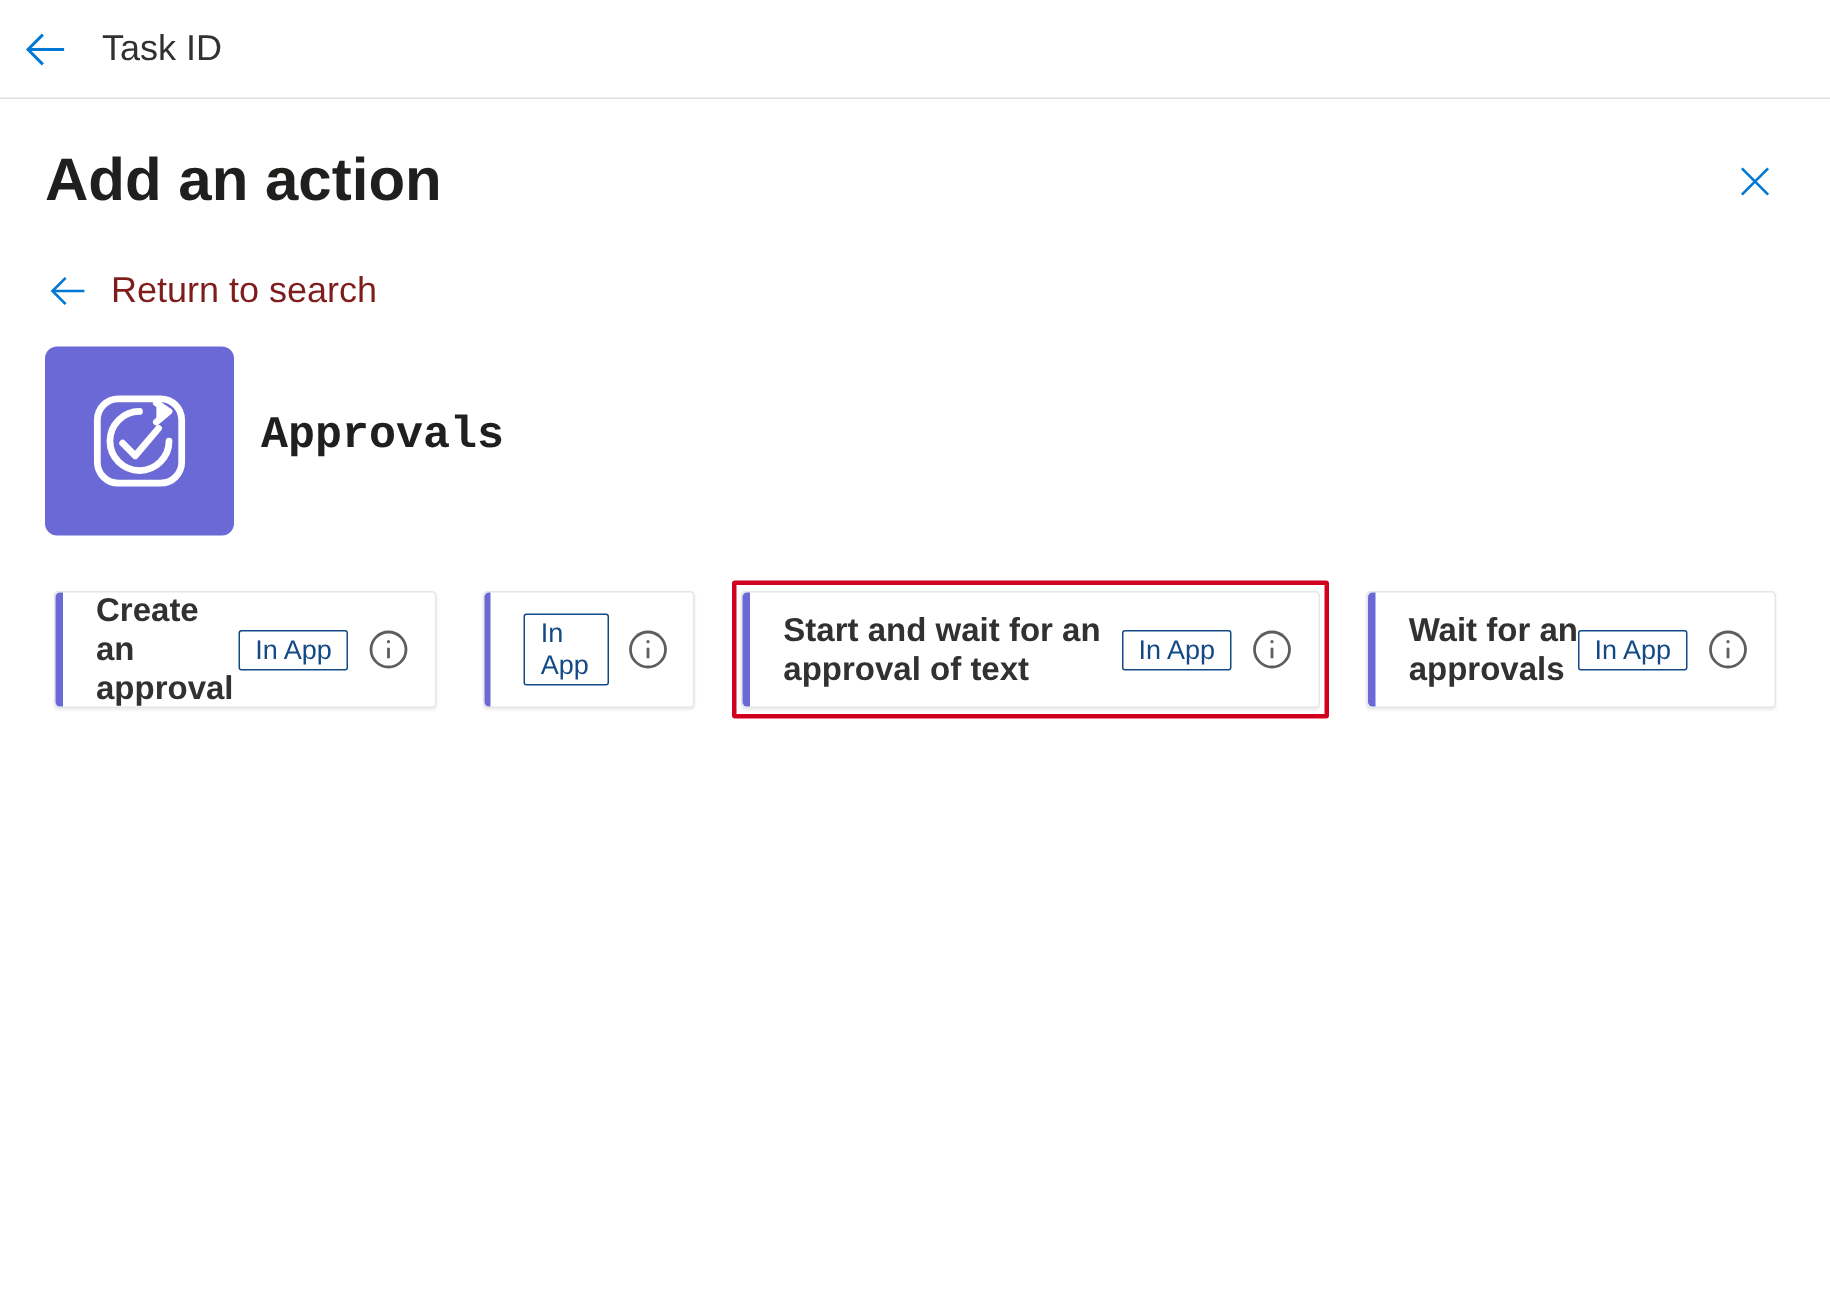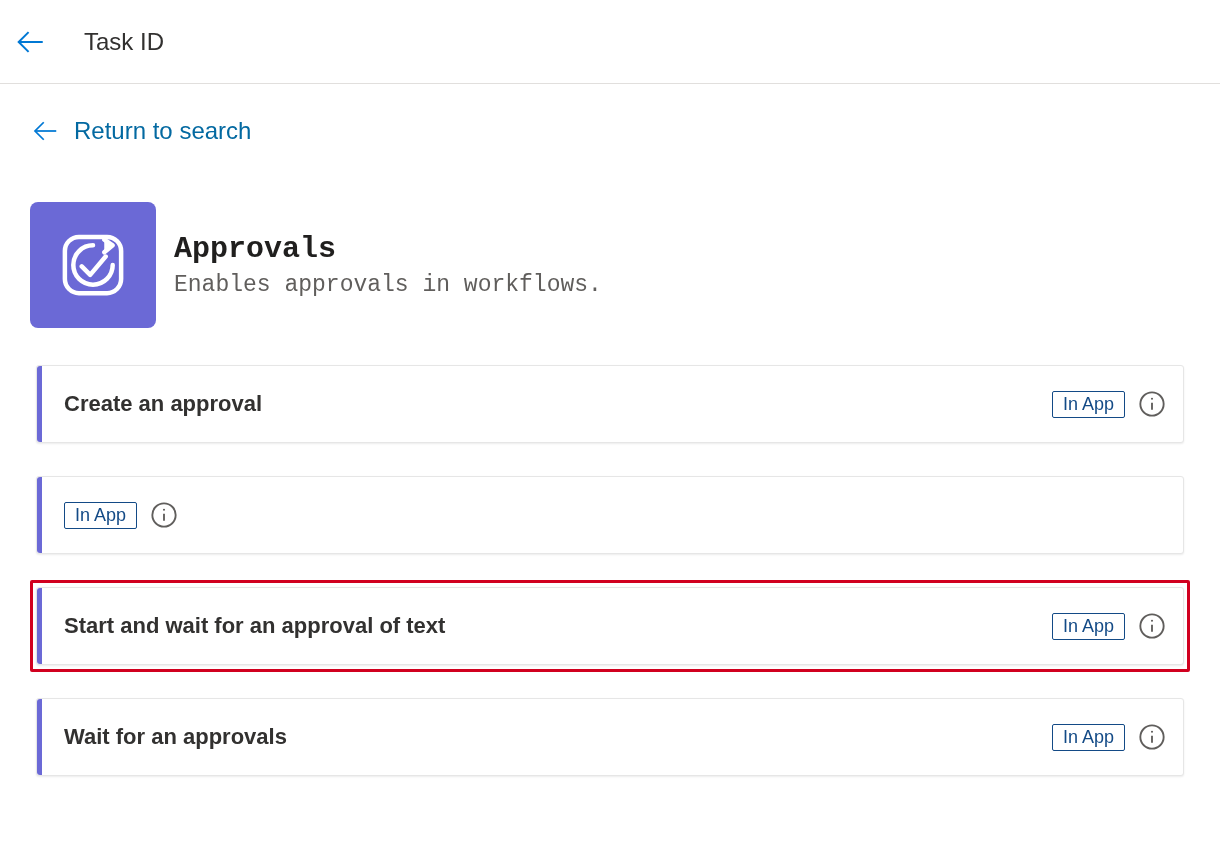--- a/index.html
+++ b/index.html
@@ -6,24 +6,24 @@
   html, body {
     margin: 0; padding: 0;
     font-family: "Segoe UI", -apple-system, BlinkMacSystemFont, sans-serif;
     background: #ffffff;
     color: #323130;
     width: 1220px;
   }
   .topbar {
     display: flex;
     align-items: center;
-    height: 84px;
+    height: 66px;
     border-bottom: 1px solid #e1dfdd;
     padding: 0 12px;
-    gap: 36px;
+    gap: 20px;
   }
   .topbar .back-arrow {
     width: 36px; height: 36px;
     display: flex; align-items: center; justify-content: center;
     cursor: pointer;
   }
   .topbar .title {
     font-size: 24px;
     color: #323130;
   }
@@ -46,24 +46,24 @@
     width: 32px; height: 32px;
     display:flex; align-items:center; justify-content:center;
     cursor:pointer;
     color: #0078d4;
     margin-right: 4px;
   }
   .return-link {
     display: inline-flex;
     align-items: center;
     gap: 14px;
-    color: #0369a1;
+    color: #7f1d1d;
     font-size: 24px;
     cursor: pointer;
-    margin-bottom: 56px;
+    margin-bottom: 22px;
   }
   .return-link svg { display:block; }
   .connector-row {
     display: flex;
     align-items: center;
     gap: 18px;
     margin-bottom: 30px;
     font-family: Liberation Mono, monospace;
   }
   .connector-tile {
@@ -78,21 +78,21 @@
     font-weight: 700;
     color: #201f1e;
   }
   .connector-text p {
     margin: 0;
     font-size: 23px;
     color: #605e5c;
   }
   .action-list {
     display: flex;
-    flex-direction: column;
+    flex-direction: row;
     gap: 19px;
   }
   .action-item-wrap {
     border: 3px solid transparent;
     border-radius: 2px;
     padding: 4px 3px;
   }
   .action-item-wrap.highlighted {
     border-color: #d1001f;
   }
@@ -150,41 +150,49 @@
   <div class="back-arrow">
     <svg width="34" height="34" viewBox="0 0 24 24" fill="none" stroke="#0078d4" stroke-width="1.4">
       <line x1="21" y1="12" x2="4" y2="12"></line>
       <polyline points="11,5 4,12 11,19"></polyline>
     </svg>
   </div>
   <div class="title">Task ID</div>
 </div>
 
 <div class="panel">
+  <div class="panel-header">
+    <h1>Add an action</h1>
+    <div class="close-x">
+      <svg width="30" height="30" viewBox="0 0 24 24" fill="none" stroke="#0078d4" stroke-width="1.4">
+        <line x1="5" y1="5" x2="19" y2="19"></line>
+        <line x1="19" y1="5" x2="5" y2="19"></line>
+      </svg>
+    </div>
+  </div>
 
   <div class="return-link">
     <svg width="30" height="30" viewBox="0 0 24 24" fill="none" stroke="#0078d4" stroke-width="1.4">
       <line x1="21" y1="12" x2="4" y2="12"></line>
       <polyline points="11,5 4,12 11,19"></polyline>
     </svg>
     <span>Return to search</span>
   </div>
 
   <div class="connector-row">
     <div class="connector-tile">
       <svg width="90" height="90" viewBox="0 0 64 64" fill="none" stroke="#ffffff" stroke-width="3.2" stroke-linecap="round" stroke-linejoin="round">
         <rect x="12" y="12" width="40" height="40" rx="10"></rect>
         <path d="M32 18 a14 14 0 1 0 14 14"></path>
         <polyline points="40,14 46,18 40,23" fill="#ffffff" stroke="#ffffff"></polyline>
         <polyline points="24,33 30,39 41,26"></polyline>
       </svg>
     </div>
     <div class="connector-text">
       <h2>Approvals</h2>
-      <p>Enables approvals in workflows.</p>
     </div>
   </div>
 
   <div class="action-list">
 
   <div class="action-item-wrap">
         <div class="action-item">
           <div class="action-accent"></div>
           <div class="action-label">Create an approval</div>
           <div class="action-right">

